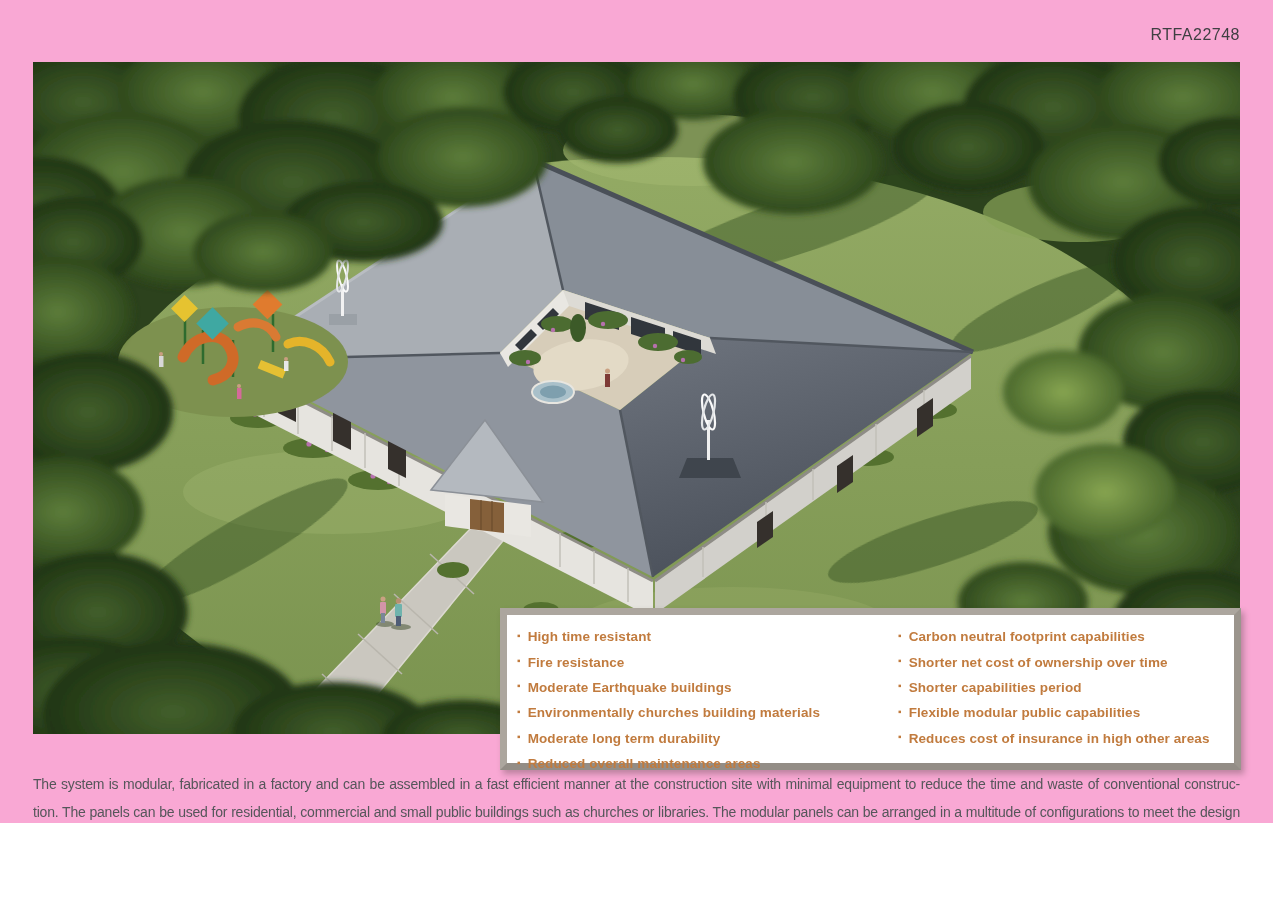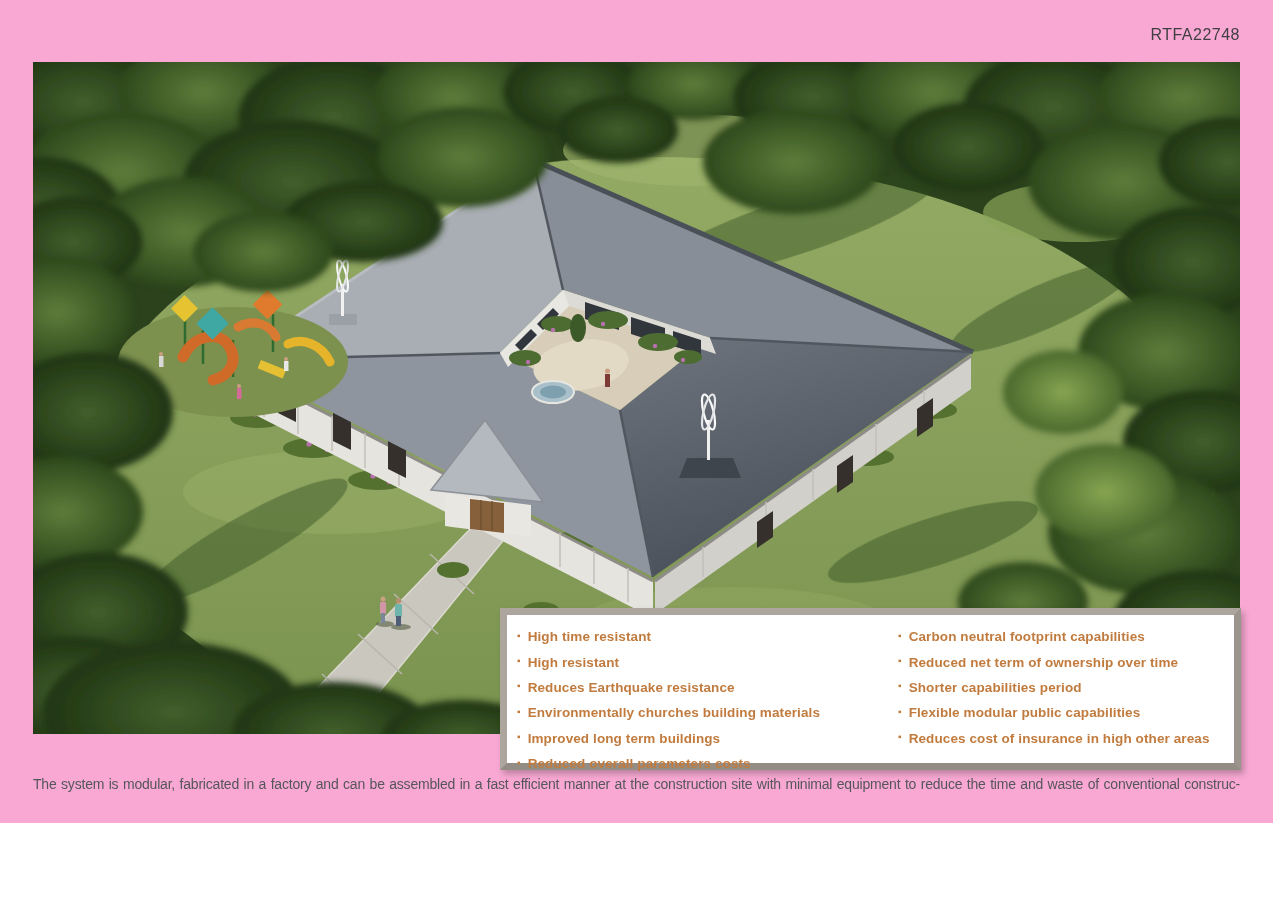--- a/index.html
+++ b/index.html
@@ -297,61 +297,62 @@
   </div>
 
   <div class="features">
     <ul class="col-left">
       <li>
           <span class="b">▪</span>
           <span>High time resistant</span>
         </li>
       <li>
           <span class="b">▪</span>
-          <span>High resistant</span>
-        </li>
-      <li>
-          <span class="b">▪</span>
-          <span>Reduces Earthquake resistance</span>
+          <span>Fire resistance</span>
+        </li>
+      <li>
+          <span class="b">▪</span>
+          <span>Moderate Earthquake buildings</span>
         </li>
       <li>
           <span class="b">▪</span>
           <span>Environmentally churches building materials</span>
         </li>
       <li>
           <span class="b">▪</span>
-          <span>Improved long term buildings</span>
-        </li>
-      <li>
-          <span class="b">▪</span>
-          <span>Reduced overall parameters costs</span>
+          <span>Moderate long term durability</span>
+        </li>
+      <li>
+          <span class="b">▪</span>
+          <span>Reduced overall maintenance areas</span>
         </li>
     </ul>
     <ul class="col-right">
       <li>
           <span class="b">▪</span>
           <span>Carbon neutral footprint capabilities</span>
         </li>
       <li>
           <span class="b">▪</span>
-          <span>Reduced net term of ownership over time</span>
+          <span>Shorter net cost of ownership over time</span>
         </li>
       <li>
           <span class="b">▪</span>
           <span>Shorter capabilities period</span>
         </li>
       <li>
           <span class="b">▪</span>
           <span>Flexible modular public capabilities</span>
         </li>
       <li>
           <span class="b">▪</span>
           <span>Reduces cost of insurance in high other areas</span>
         </li>
     </ul>
   </div>
 
   <div class="description">
     <div class="line">The system is modular, fabricated in a factory and can be assembled in a fast efficient manner at the construction site with minimal equipment to reduce the time and waste of conventional construc-</div>
+    <div class="line">tion. The panels can be used for residential, commercial and small public buildings such as churches or libraries. The modular panels can be arranged in a multitude of configurations to meet the design</div>
   </div>
 
 
 </div>
 
 </body></html>

